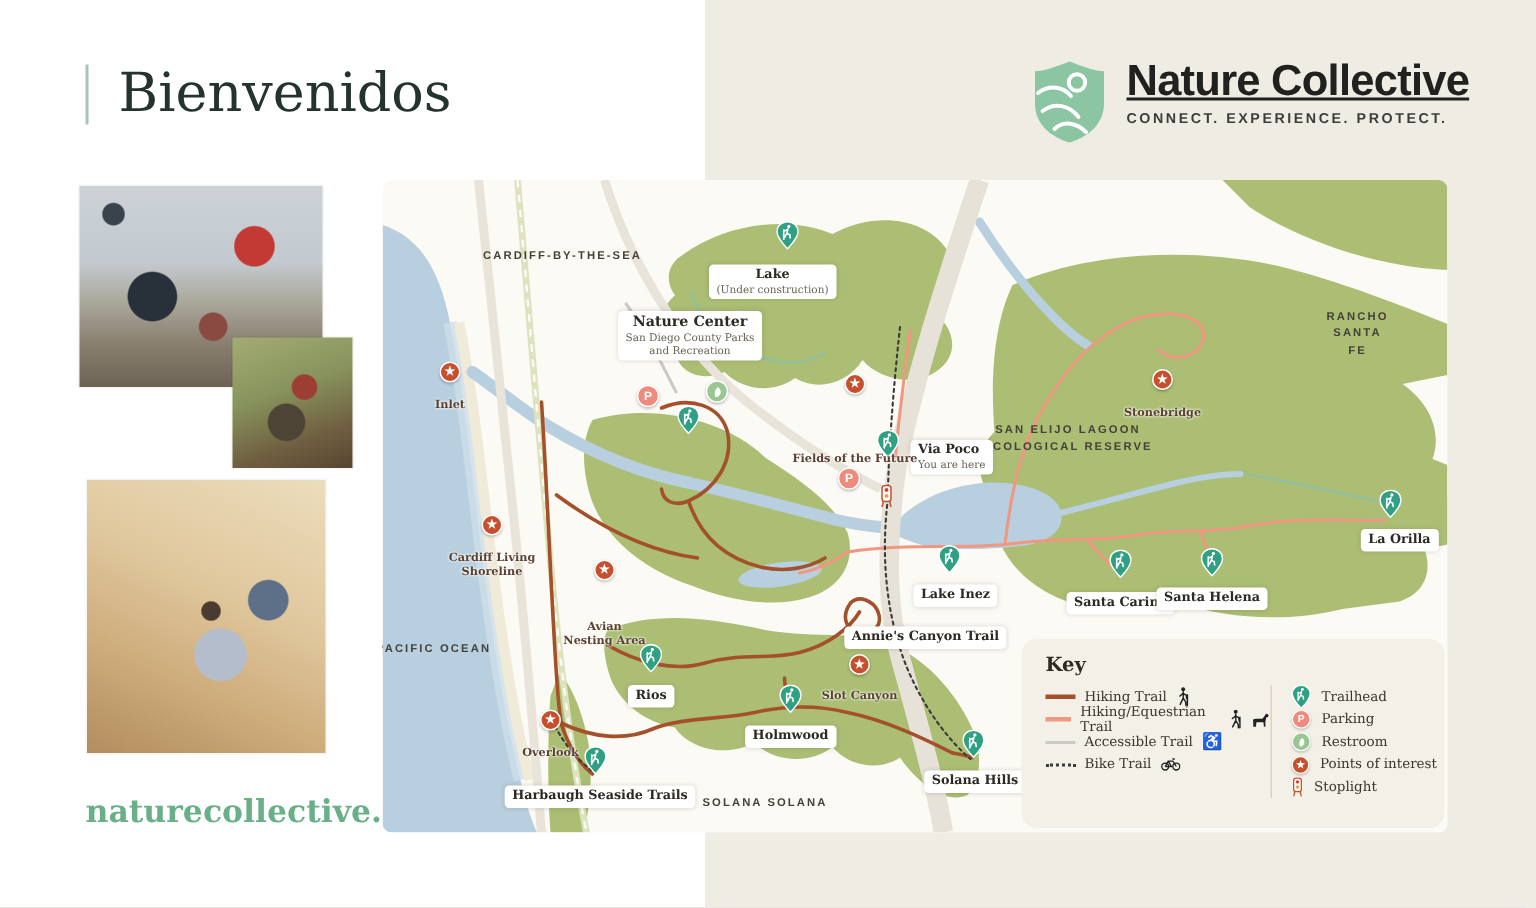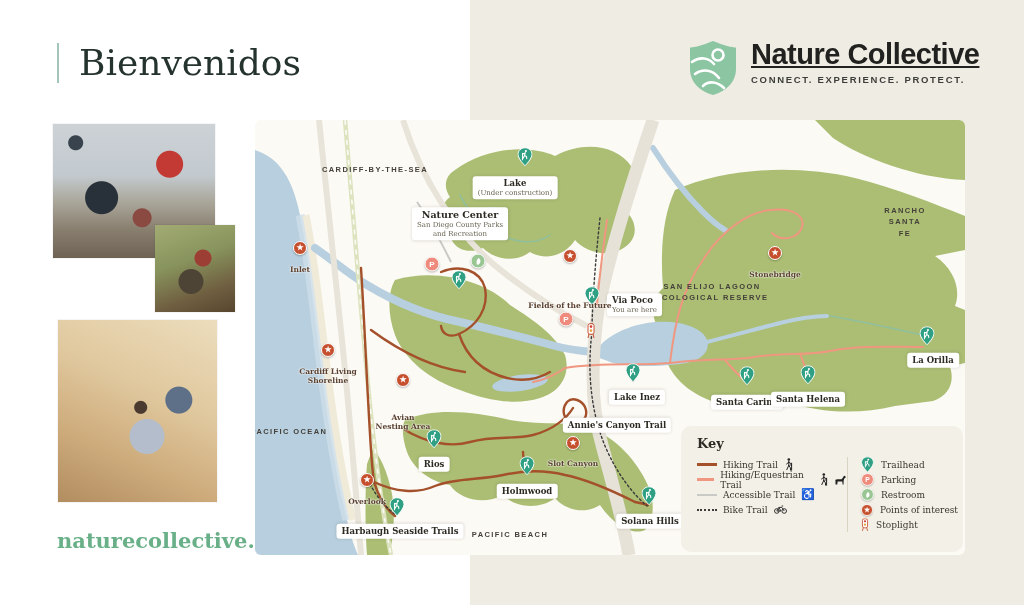--- a/index.html
+++ b/index.html
@@ -178,21 +178,21 @@
         <path d="M113,360 C120,375 130,387 140,394"></path>
       </g>
     </svg>
 
     <div id="marker-layer">
         <div class="mk area-label" style="left: 120px; top: 50px;">CARDIFF-BY-THE-SEA</div>
         <div class="mk area-label" style="left: 650px; top: 102px;">RANCHO SANTA FE</div>
         <div class="mk area-label" style="left: 457px; top: 172px;">SAN ELIJO LAGOON
 ECOLOGICAL RESERVE</div>
         <div class="mk area-label" style="left: 34px; top: 312px;">PACIFIC OCEAN</div>
-        <div class="mk area-label" style="left: 255px; top: 415px;">PACIFIC BEACH</div>
+        <div class="mk area-label" style="left: 255px; top: 415px;">SOLANA SOLANA</div>
         <div class="mk pin" style="left: 270px; top: 44px;"><svg width="15" height="19" viewBox="0 0 15 19">
   <path d="M7.5.5C3.6.5.5 3.4.5 7c0 4.6 7 11.5 7 11.5S14.5 11.6 14.5 7c0-3.6-3.1-6.5-7-6.5z" fill="#2fa083" stroke="#fff" stroke-width="1"></path>
   <g stroke="#fff" stroke-width="1.1" fill="none" stroke-linecap="round">
     <circle cx="8.4" cy="3.7" r="1.1" fill="#fff" stroke="none"></circle>
     <path d="M7.8 5.2 7.1 8.2 5.6 11M7.1 8.2l1.9 1.1.3 2M7.6 5.8l-1.9.8M5 6v6.4"></path>
   </g>
           </svg></div>
         <div class="mk label-box" style="left: 260px; top: 68px;">
           <div>Lake</div>
           <div class="note">(Under construction)</div>

